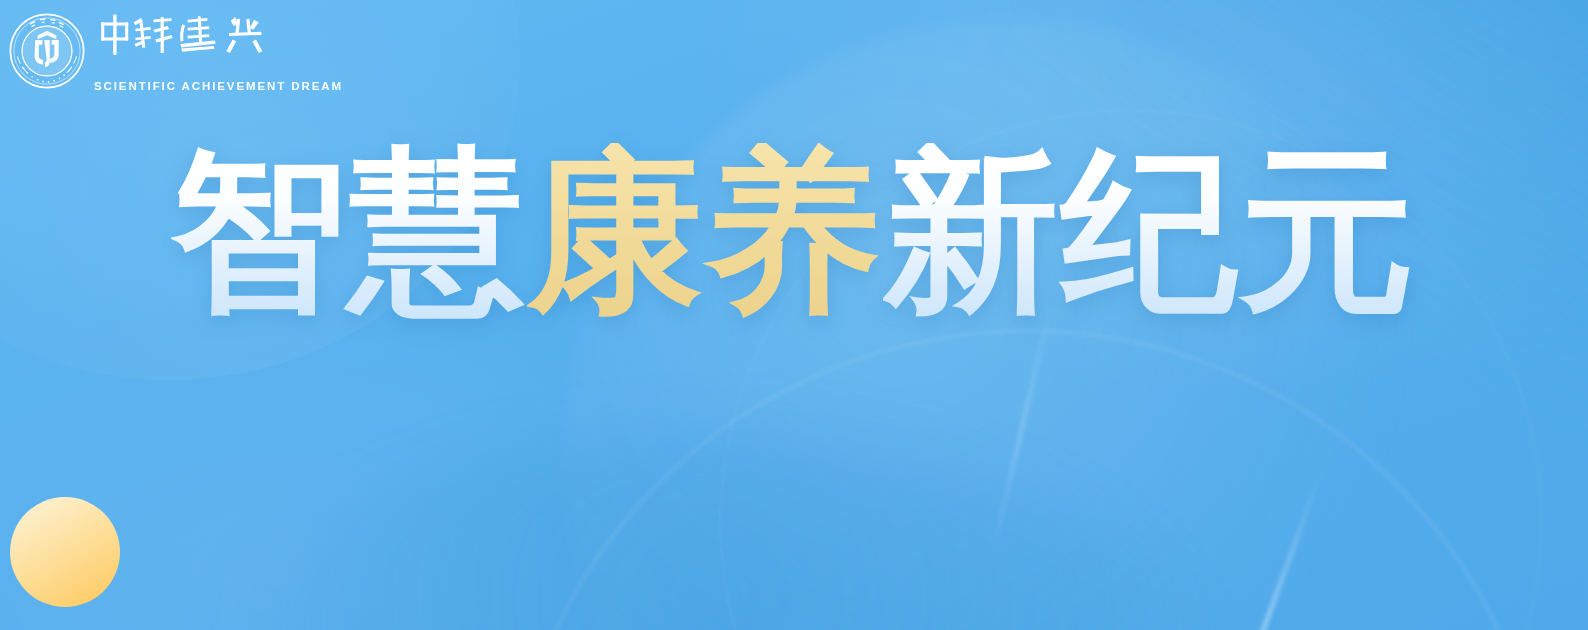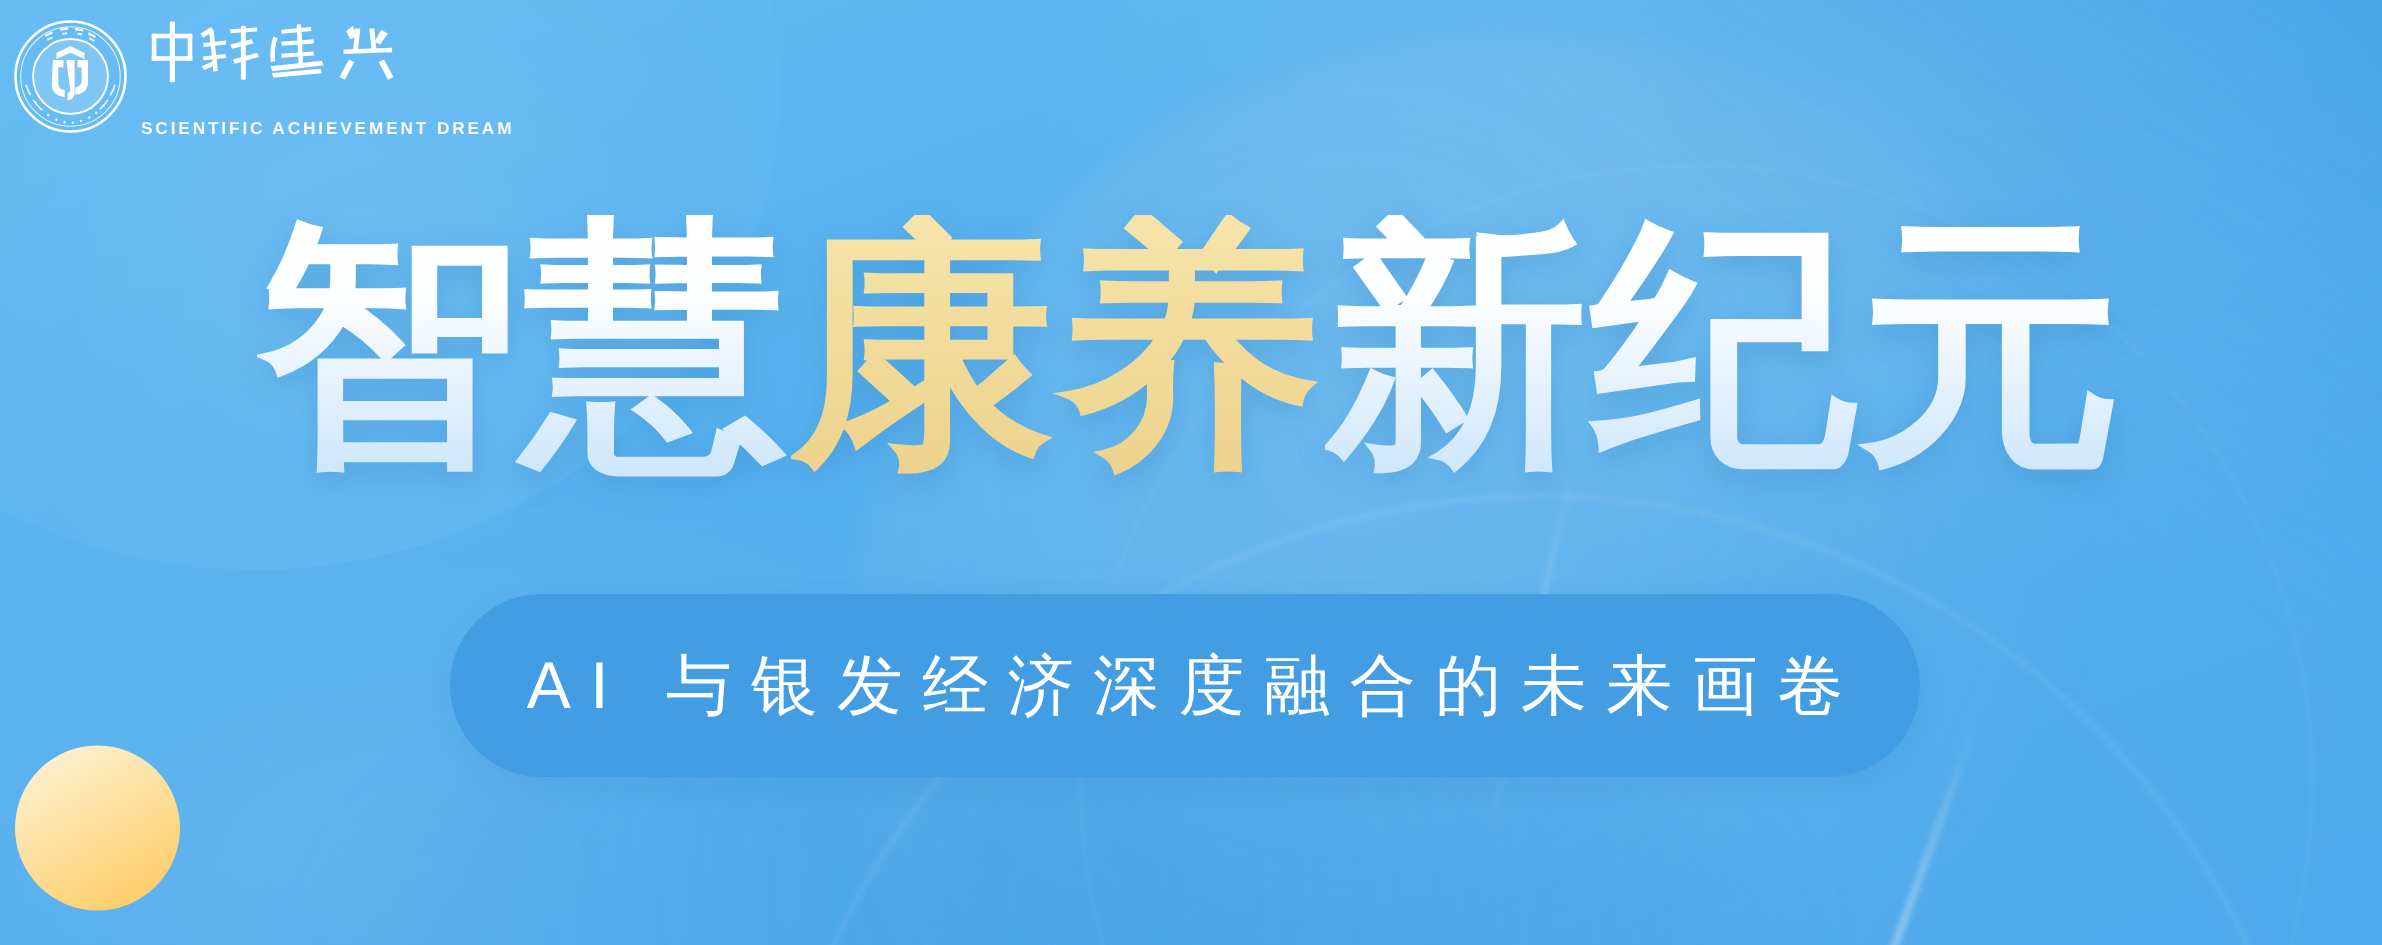--- a/index.html
+++ b/index.html
@@ -315,19 +315,16 @@
         </g>
       </svg>
       <div class="logo-en">SCIENTIFIC ACHIEVEMENT DREAM</div>
     </div>
   </div>
 
   <div class="headline">
     <span class="seg-white">智慧</span><span class="seg-gold">康养</span><span class="seg-white">新纪元</span>
   </div>
 
-  <div class="pill">
-    <div class="pill-text">AI 与银发经济深度融合的未来画卷</div>
-  </div>
 
   <div class="accent-circle"></div>
 
 </div>
 
 </body></html>

